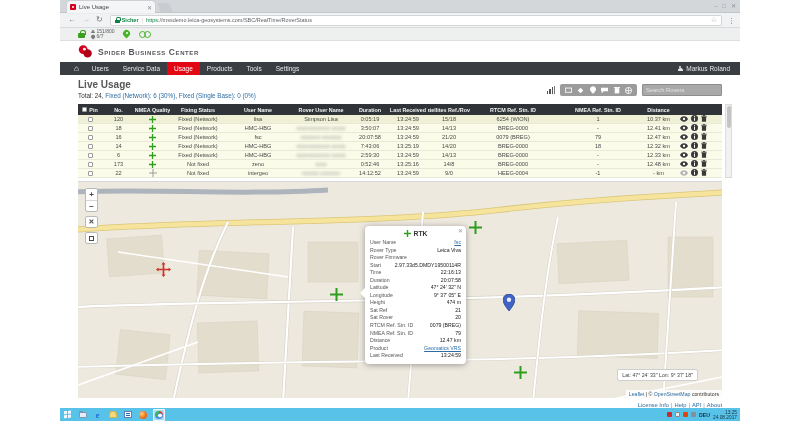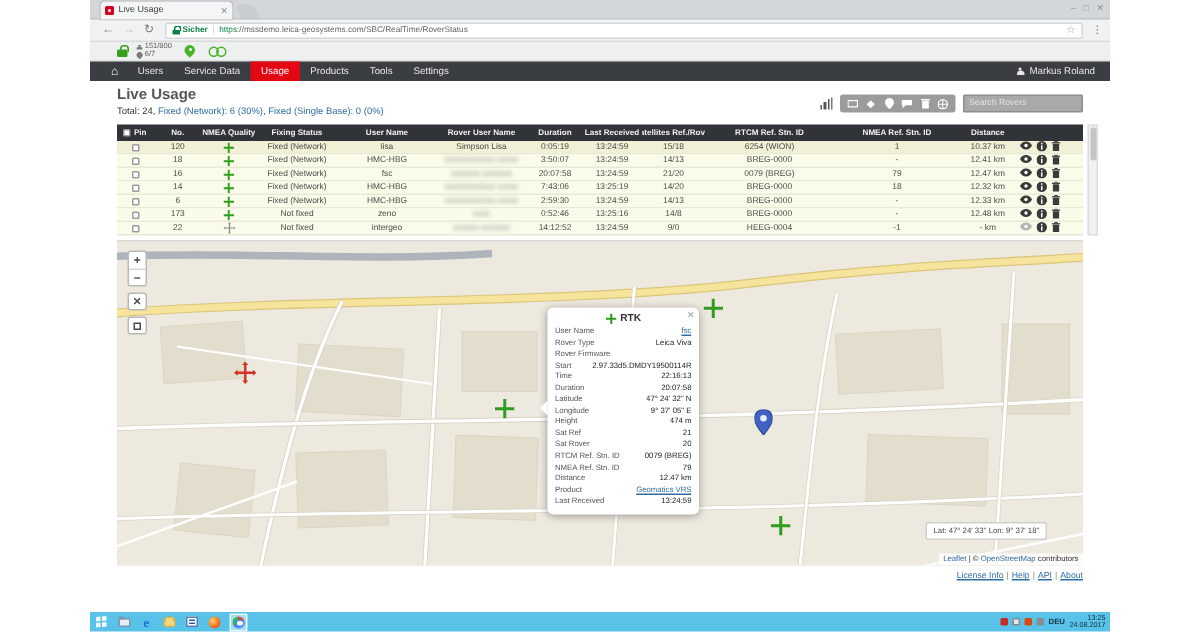--- a/index.html
+++ b/index.html
@@ -183,20 +183,28 @@
           </span>
       </div>
       <span class="greenbtn">
           <span class="gpin"></span>
         </span>
       <span class="greenbtn">
           <span class="glink"></span>
         </span>
     </div>
 
+    <div class="brand">
+      <svg width="15" height="15" viewBox="0 0 15 15">
+        <circle cx="5.2" cy="5.6" r="4.4" fill="#d2001e"></circle>
+        <circle cx="9.6" cy="9.4" r="4.2" fill="#b00018"></circle>
+        <circle cx="6.4" cy="5.2" r="1.4" fill="#fff"></circle>
+      </svg>
+      <span class="brandtitle">Spider Business Center</span>
+    </div>
 
     <div class="nav">
       <span class="home">⌂</span>
       <span id="nav-items" style="display:flex;">
           <span class="nav-item">Users</span>
           <span class="nav-item">Service Data</span>
           <span class="nav-item active">Usage</span>
           <span class="nav-item">Products</span>
           <span class="nav-item">Tools</span>
           <span class="nav-item">Settings</span>

